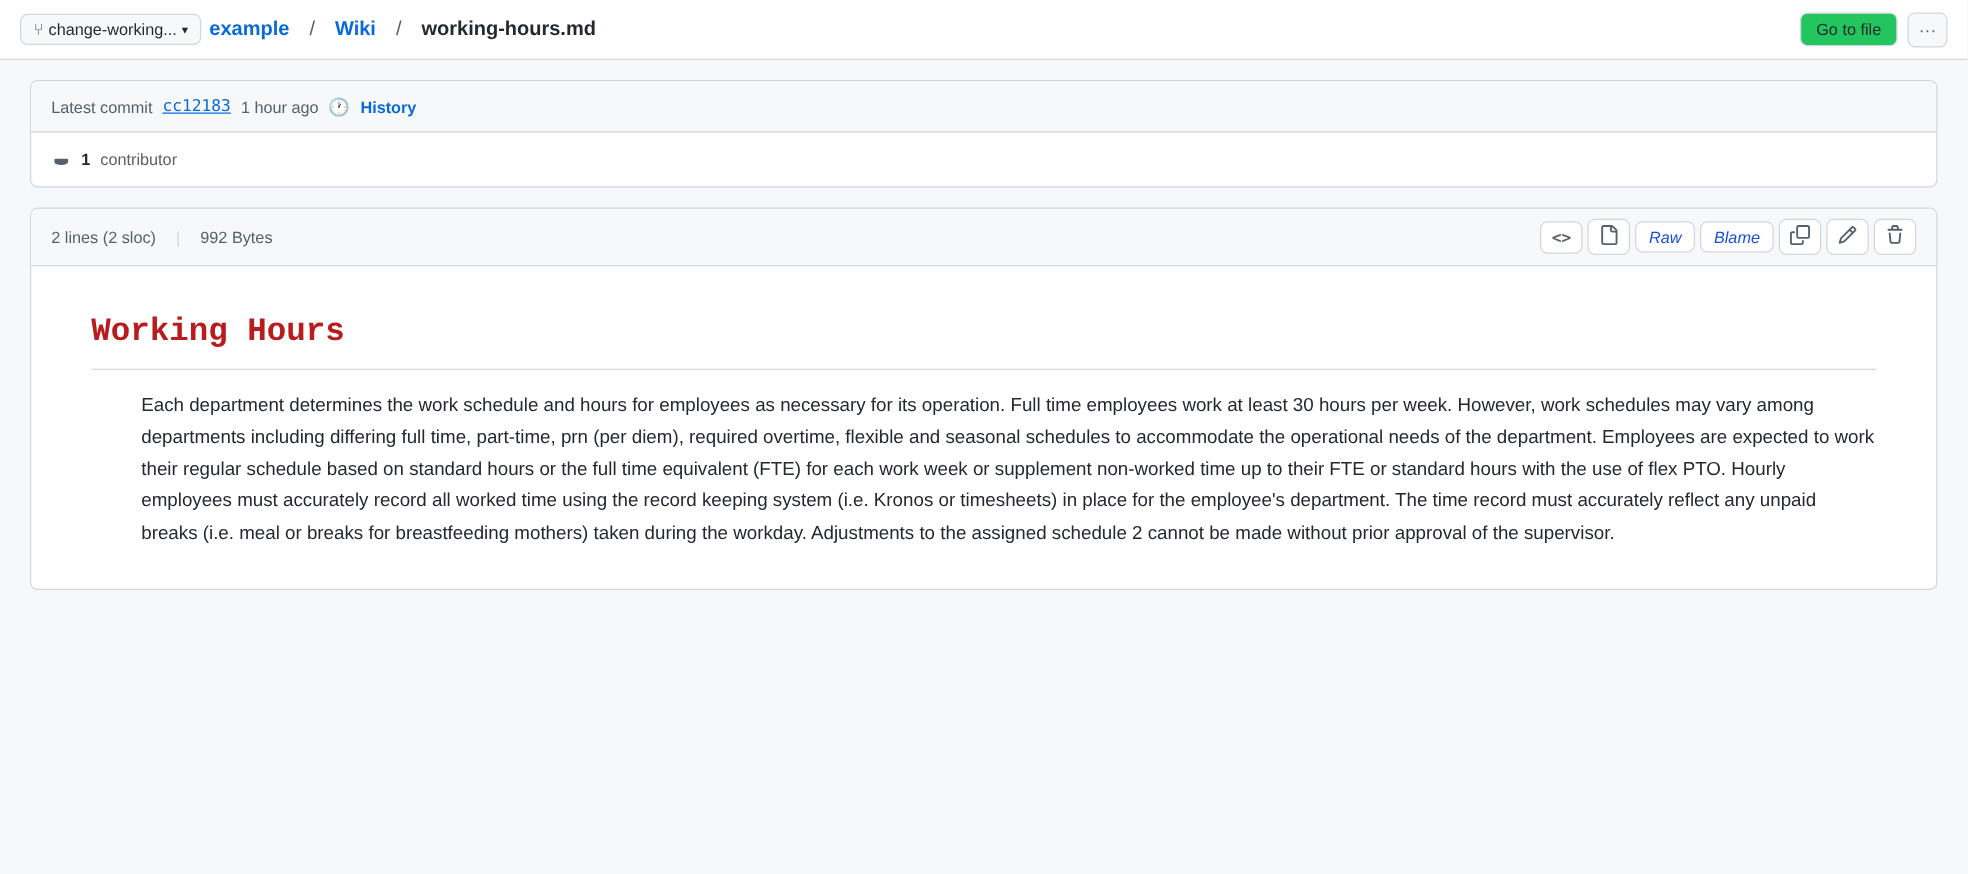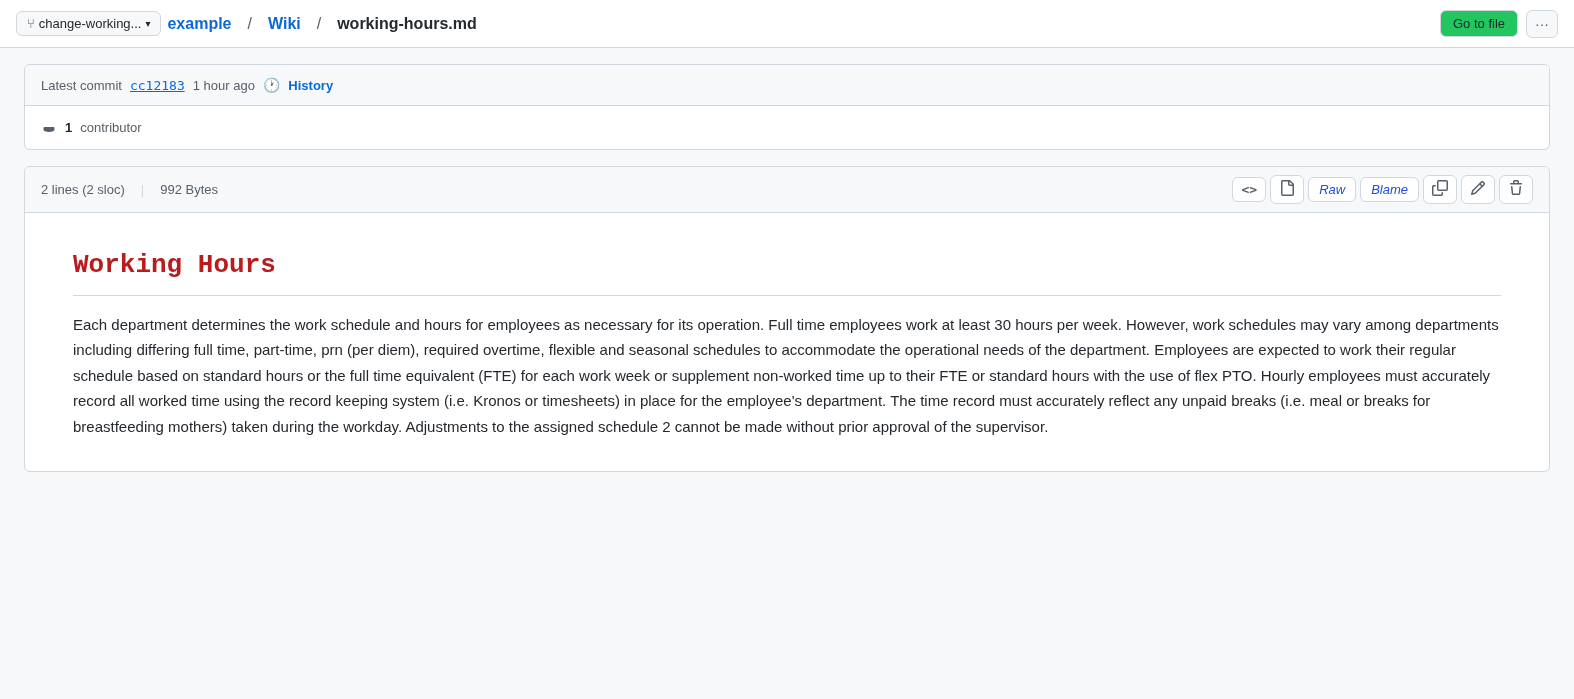--- a/index.html
+++ b/index.html
@@ -211,20 +211,21 @@
       margin-bottom: 16px;
       padding-bottom: 8px;
       border-bottom: 1px solid #d0d7de;
       color: #b91c1c;
       font-family: Liberation Mono, monospace;
     }
     .file-content p {
       font-size: 15px;
       line-height: 1.7;
       color: #24292f;
+      margin-left: 40px;
     }
 
     .chevron-down { font-size: 10px; }
   </style>
 </head>
 <body>
 
 <div class="top-bar">
   <div class="top-bar-left">
 

